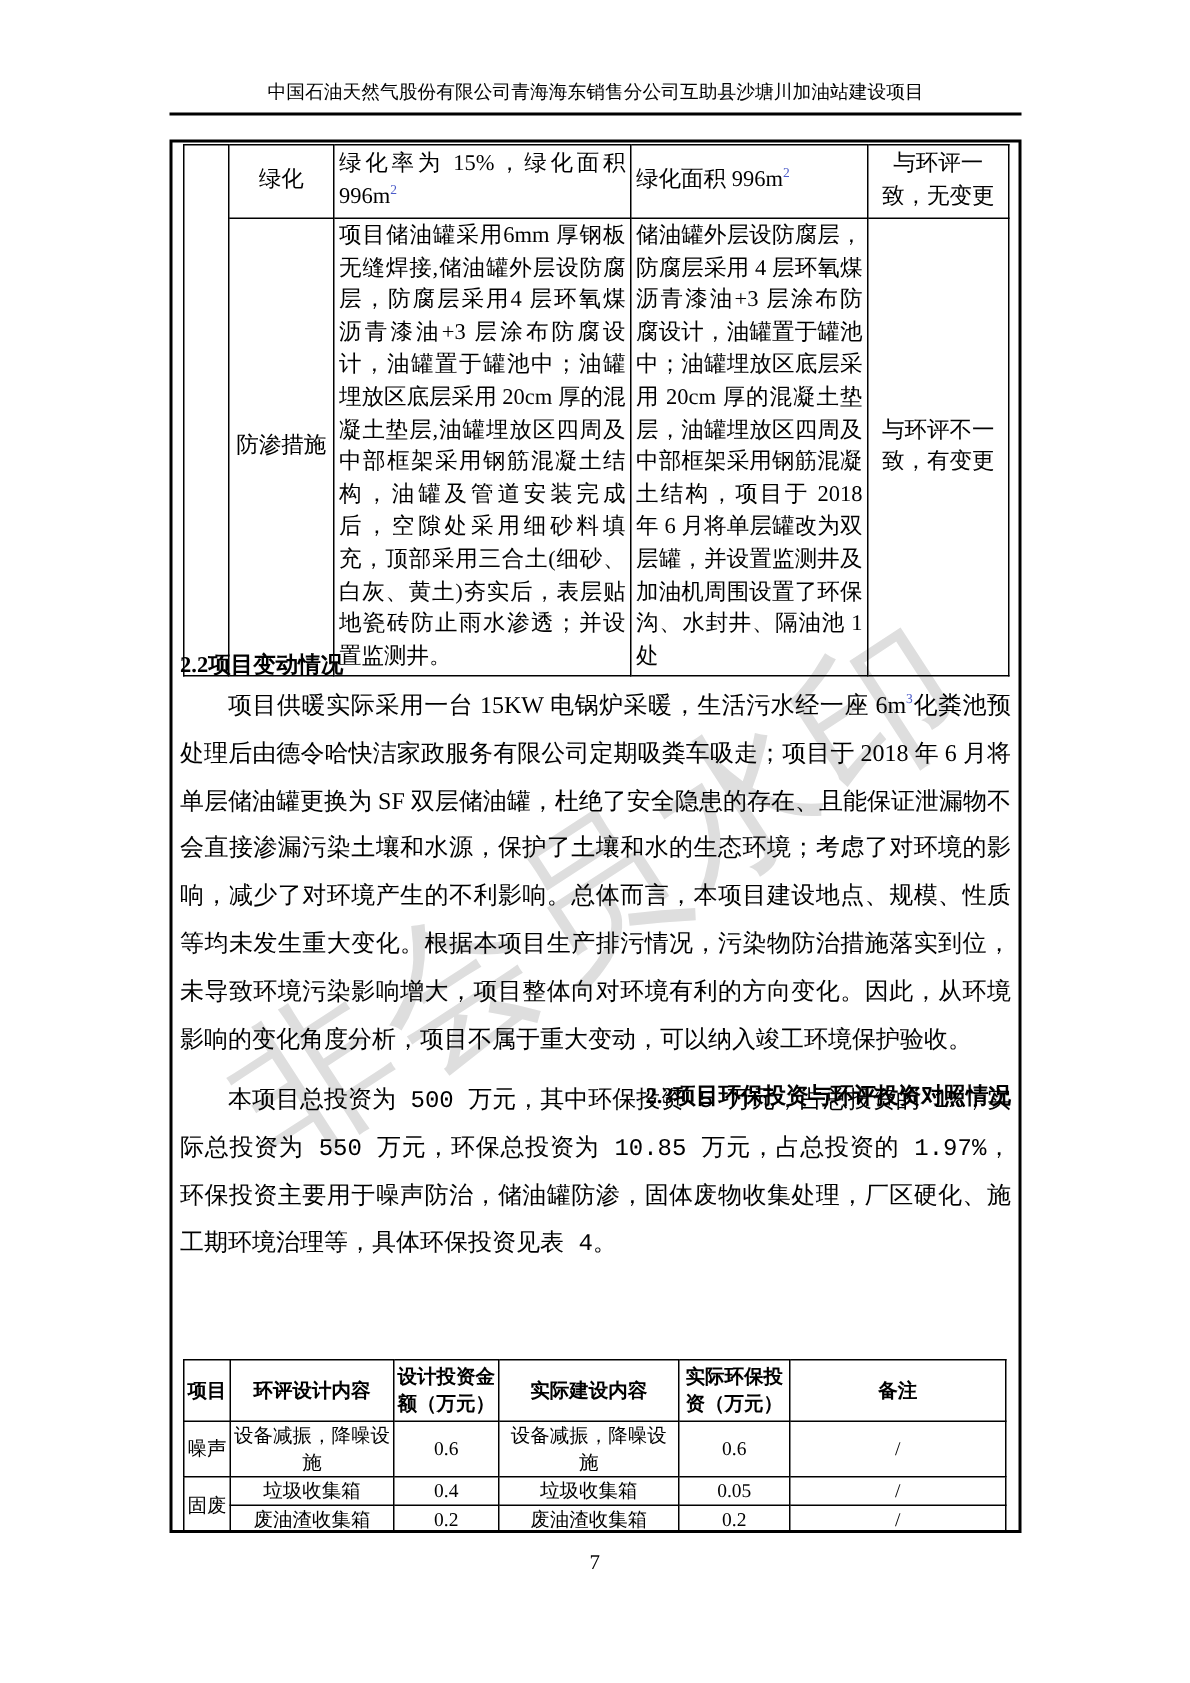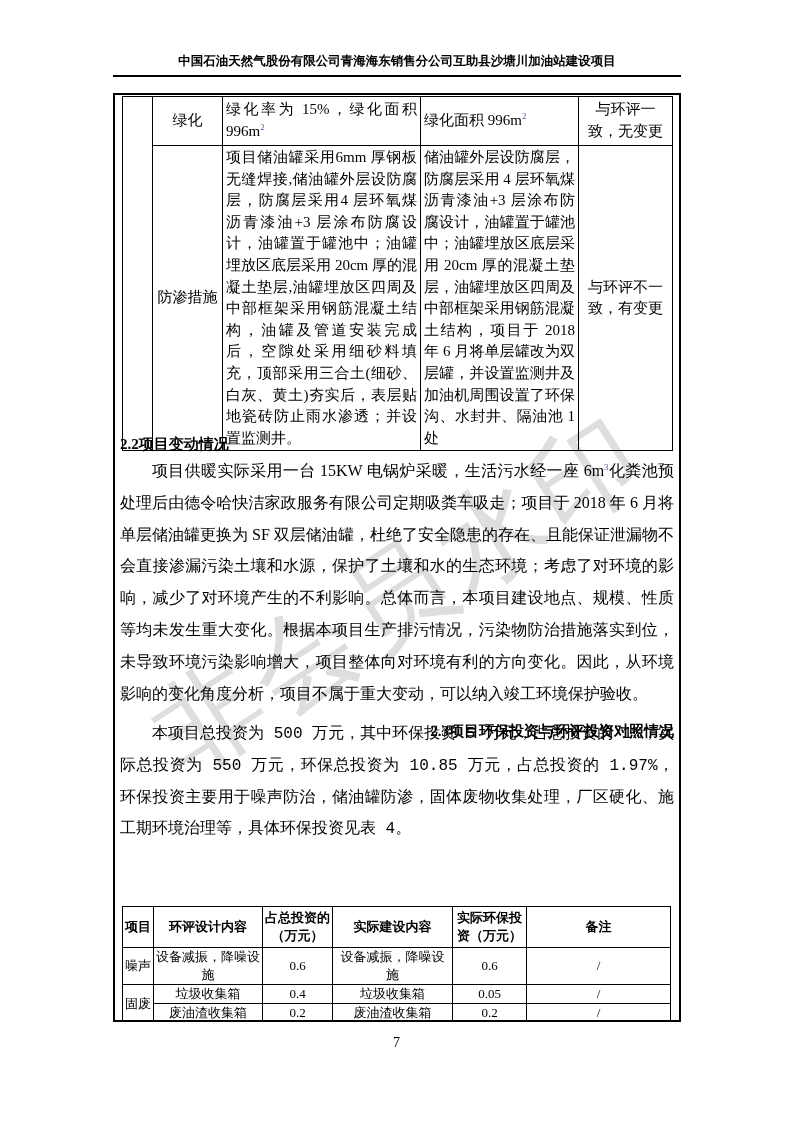--- a/index.html
+++ b/index.html
@@ -4,21 +4,21 @@
 <style>
   html,body{margin:0;padding:0;}
   body{
     width:793px;height:1122px;position:relative;background:#ffffff;
     font-family:"Liberation Serif","DejaVu Serif",serif;color:#000;
     overflow:hidden;
   }
   
   .doc-header{
     position:absolute;left:113px;top:53px;width:568px;
-    text-align:center;font-size:12.5px;font-weight:700;letter-spacing:0px;
+    text-align:center;font-size:12.5px;font-weight:400;letter-spacing:0px;
     white-space:nowrap;z-index:2;
   }
   .header-rule{
     position:absolute;left:113px;top:75px;width:568px;height:2px;background:#000;z-index:2;
   }
   
   .watermark{
     position:absolute;left:400px;top:595px;z-index:1;
     transform:translate(-50%,-50%) rotate(-33deg);
     font-size:106px;color:#dedede;white-space:nowrap;letter-spacing:6px;
@@ -123,21 +123,21 @@
         <col style="width:109px">
         <col style="width:70px">
       <col style="width:120px">
         <col style="width:74px">
         <col style="width:144px">
     </colgroup>
     <thead>
       <tr>
         <th>项目</th>
         <th>环评设计内容</th>
-        <th>占总投资的（万元）</th>
+        <th>设计投资金额（万元）</th>
         <th>实际建设内容</th>
         <th>实际环保投资（万元）</th>
         <th>备注</th>
       </tr>
     </thead>
     <tbody>
       <tr class="inv-row-noise">
         <td>噪声</td>
         <td>设备减振，降噪设施</td>
         <td>0.6</td>

